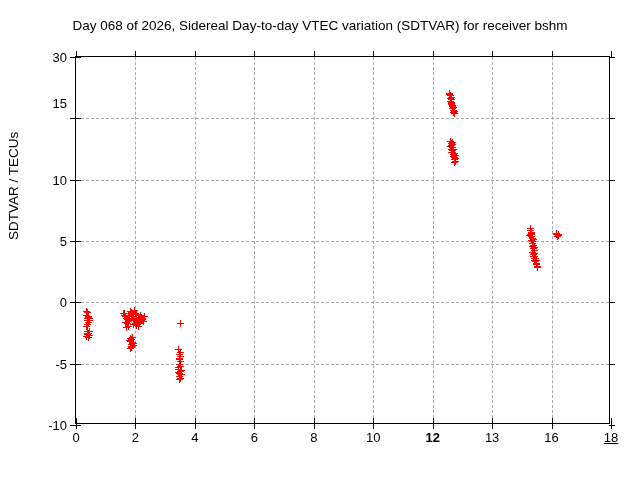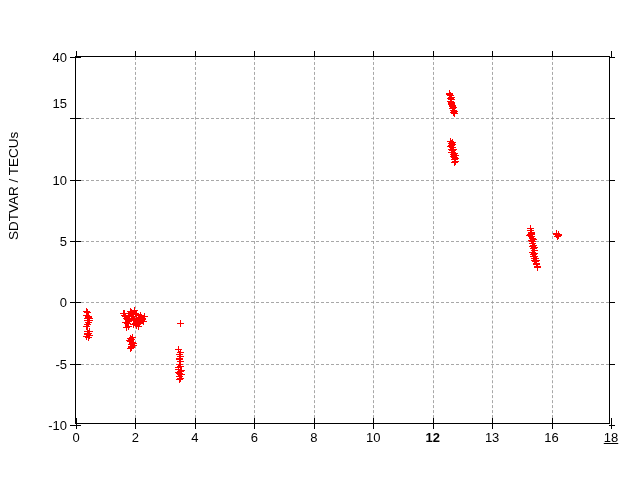--- a/index.html
+++ b/index.html
@@ -48,20 +48,21 @@
 
   .pt{position:absolute;width:7px;height:7px;margin-left:-3.5px;margin-top:-3.5px;}
   .pt::before{content:"";position:absolute;left:0;top:3px;width:7px;height:1px;background:#ff0000;}
   .pt::after{content:"";position:absolute;left:3px;top:0;width:1px;height:7px;background:#ff0000;}
 </style>
 </head>
 <body>
 
 <div id="page">
 
+  <div id="chart-title">Day 068 of 2026, Sidereal Day-to-day VTEC variation (SDTVAR) for receiver bshm</div>
 
   <div id="y-axis-title">SDTVAR / TECUs</div>
 
 
   <div id="plot-frame">
     <div id="grid-layer">
         <div class="gridline-h" style="top: 306.667px;"></div>
         <div class="gridline-h" style="top: 245.333px;"></div>
         <div class="gridline-h" style="top: 184px;"></div>
         <div class="gridline-h" style="top: 122.667px;"></div>
@@ -128,21 +129,21 @@
         <div class="tick-x-in" style="left: 535px;"></div>
         <div class="tick-x-top-out" style="left: 535px;"></div>
       </div>
     <div id="labels-layer">
         <div class="ylabel-txt" style="top: 368px;">-10</div>
         <div class="ylabel-txt" style="top: 306.667px;">-5</div>
         <div class="ylabel-txt" style="top: 245.333px;">0</div>
         <div class="ylabel-txt" style="top: 184px;">5</div>
         <div class="ylabel-txt" style="top: 122.667px;">10</div>
         <div class="ylabel-txt" style="top: 46px;">15</div>
-        <div class="ylabel-txt" style="top: 0px;">40</div>
+        <div class="ylabel-txt" style="top: 0px;">30</div>
         <div class="xlabel-txt" style="left: 0px;">0</div>
         <div class="xlabel-txt" style="left: 59.4444px;">2</div>
         <div class="xlabel-txt" style="left: 118.889px;">4</div>
         <div class="xlabel-txt" style="left: 178.333px;">6</div>
         <div class="xlabel-txt" style="left: 237.778px;">8</div>
         <div class="xlabel-txt" style="left: 297.222px;">10</div>
         <div class="xlabel-txt" style="left: 356.667px; font-weight: bold;">12</div>
         <div class="xlabel-txt" style="left: 416.111px;">13</div>
         <div class="xlabel-txt" style="left: 475.556px;">16</div>
         <div class="xlabel-txt" style="left: 535px; text-decoration: underline;">18</div>

